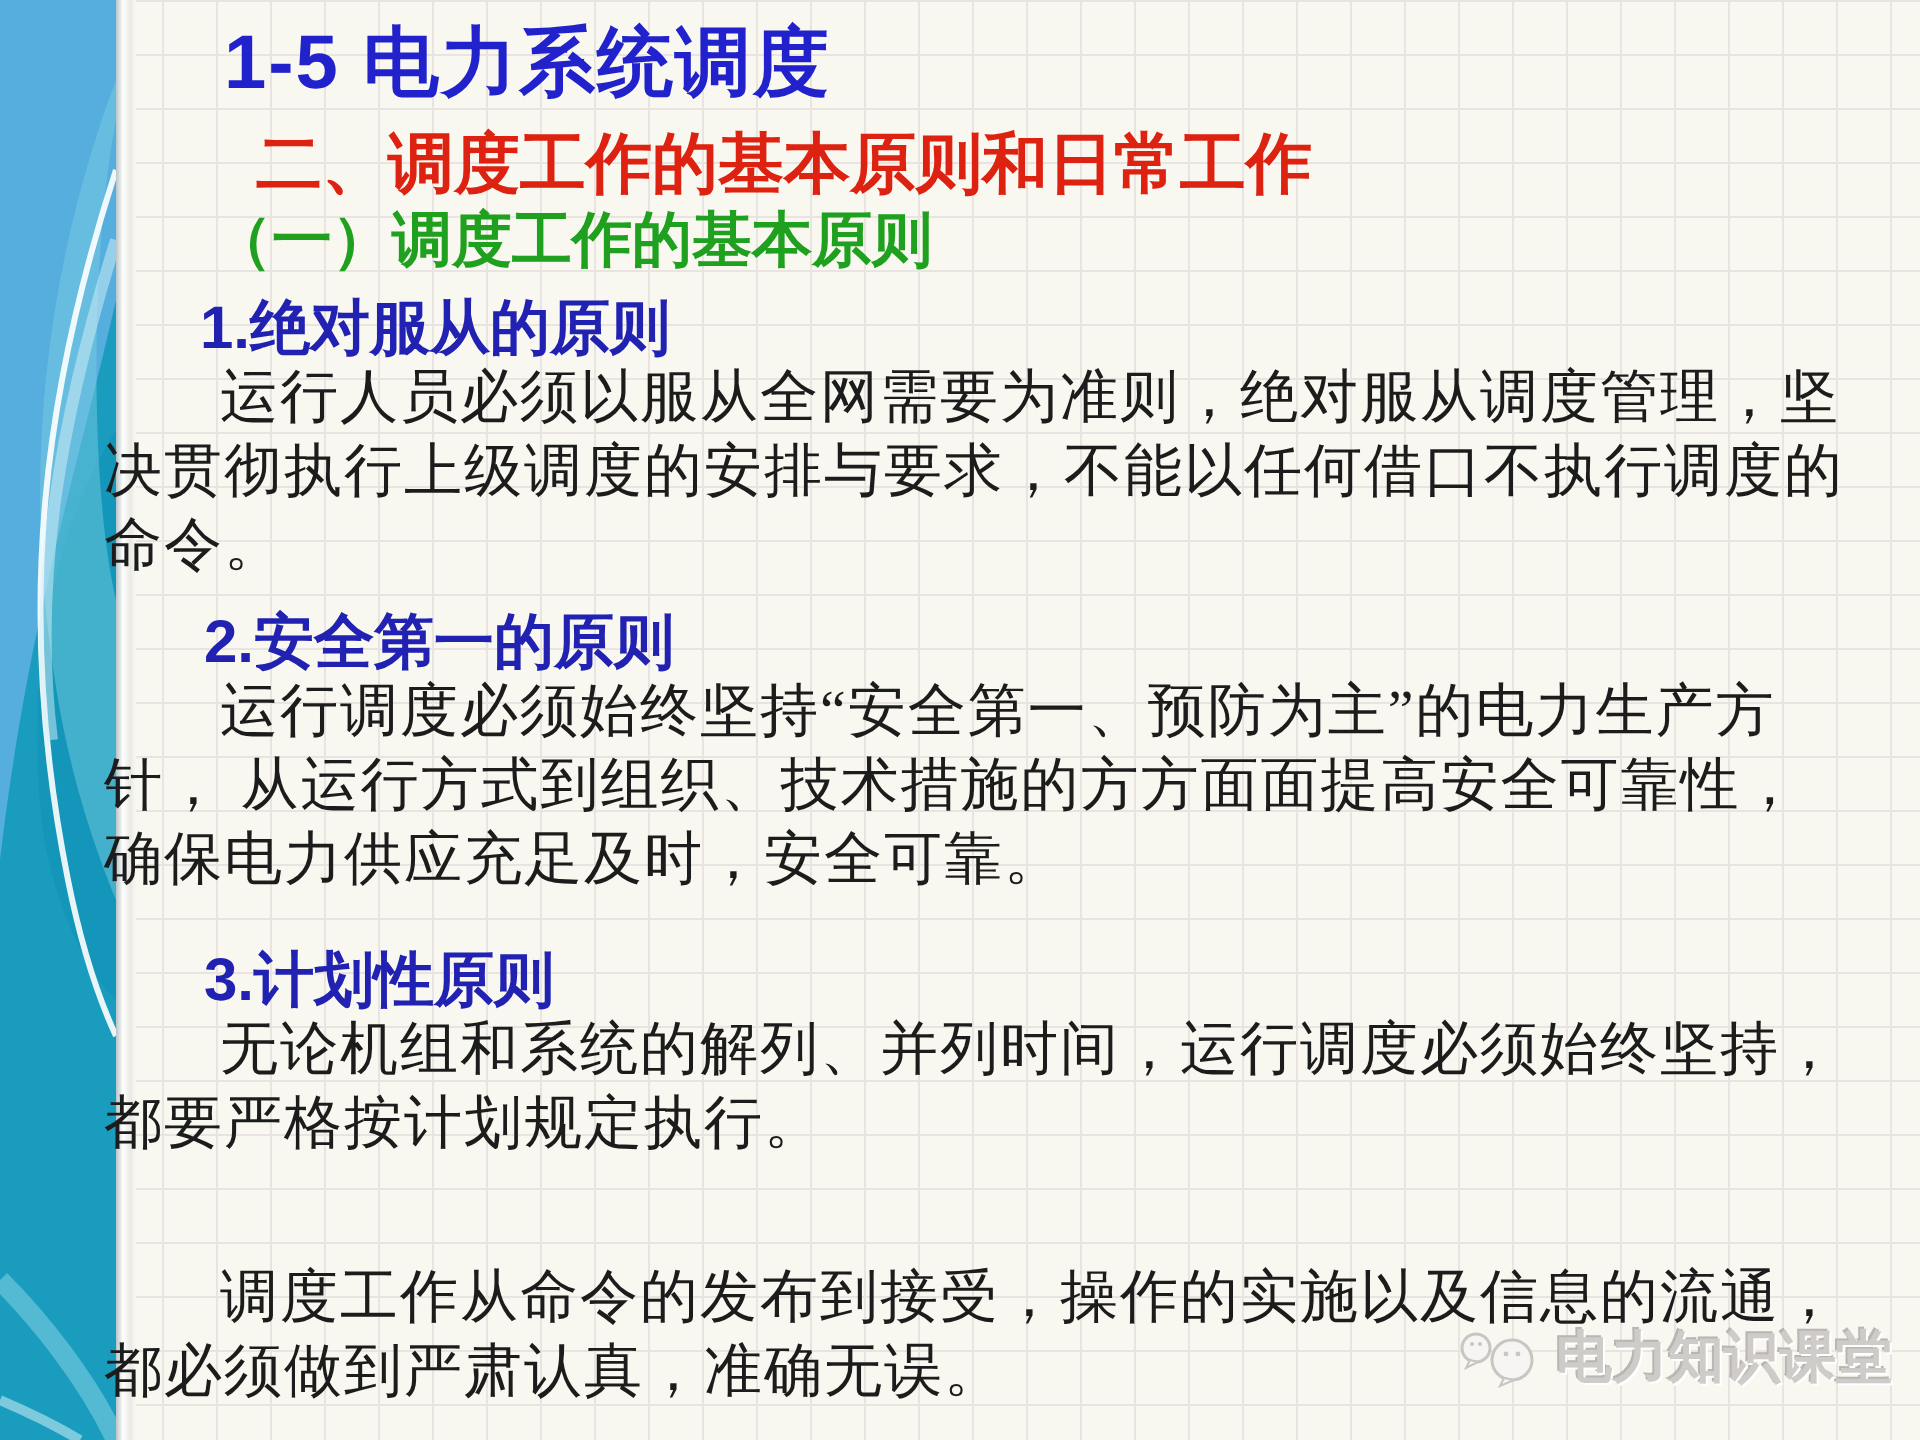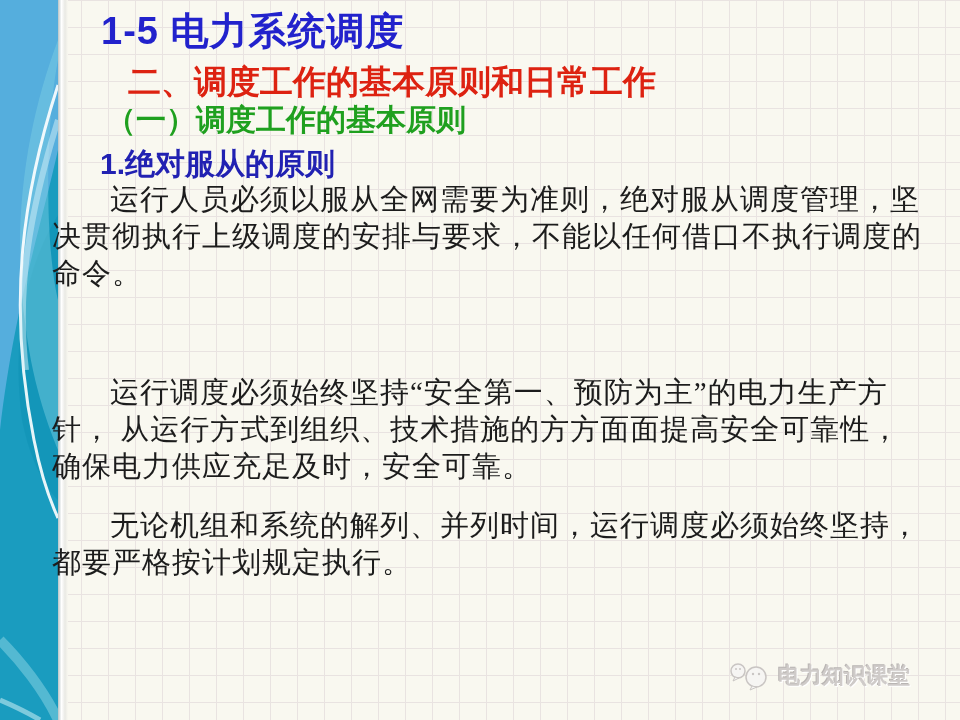--- a/index.html
+++ b/index.html
@@ -29,21 +29,21 @@
   }
   .paper-edge {
     position: absolute;
     left: 58px; top: 0;
     width: 10px; height: 720px;
     background: linear-gradient(90deg, #b9c4c6 0%, #ffffff 35%, #e9e9e4 70%, #f9f8f0 100%);
   }
   
   .title {
     position: absolute;
-    left: 101px; top: 6px;
+    left: 112px; top: 6px;
     font-size: 38px;
     font-weight: bold;
     letter-spacing: 1px;
     white-space: nowrap;
   }
   .subtitle-red {
     position: absolute;
     left: 128px; top: 60px;
     font-size: 33px;
     font-weight: bold;
@@ -69,35 +69,35 @@
     width: 878px;
     font-size: 29px;
     line-height: 37px;
     text-indent: 2em;
     font-family: Liberation Serif, serif;
     letter-spacing: 1px;
   }
   #sec1-heading { left: 76px; top: 144px; }
   #sec1-body    { top: 181px; }
   #sec2-heading { left: 78px; top: 301px; }
-  #sec2-body    { top: 338px; margin-top: 36px; }
+  #sec2-body    { top: 338px; }
   #sec3-heading { left: 78px; top: 470px; }
   #sec3-body    { top: 507px; }
   #sec4-heading { left: 86px; top: 596px; }
   #sec4-body    { top: 631px; }
   
   .watermark {
     position: absolute;
     left: 728px; top: 660px;
     display: flex;
     align-items: center;
     gap: 6px;
   }
   .watermark-text {
-    font-size: 22px;
+    font-size: 28px;
     font-weight: bold;
     color: #cfcbc9;
     text-shadow: 1px 1px 0 #ffffff, -1px -1px 0 #b9b5b3;
     white-space: nowrap;
   }
 </style>
 </head>
 <body>
 
 <div class="slide">
@@ -121,24 +121,27 @@
   </div>
   <div class="paper-edge"></div>
 
   <div class="title" style="color: rgb(34, 34, 204);">1-5 电力系统调度</div>
   <div class="subtitle-red" style="color: rgb(221, 34, 17);">二、调度工作的基本原则和日常工作</div>
   <div class="subtitle-green" style="color: rgb(31, 160, 31);">（一）调度工作的基本原则</div>
 
   <div id="sec1-heading" class="sec-heading" style="color: rgb(33, 33, 178);">1.绝对服从的原则</div>
   <div id="sec1-body" class="sec-body" style="color: rgb(28, 28, 28);">运行人员必须以服从全网需要为准则，绝对服从调度管理，坚决贯彻执行上级调度的安排与要求，不能以任何借口不执行调度的命令。</div>
 
+  <div id="sec2-heading" class="sec-heading" style="color: rgb(33, 33, 178);">2.安全第一的原则</div>
   <div id="sec2-body" class="sec-body" style="color: rgb(28, 28, 28);">运行调度必须始终坚持“安全第一、预防为主”的电力生产方针， 从运行方式到组织、技术措施的方方面面提高安全可靠性，确保电力供应充足及时，安全可靠。</div>
 
+  <div id="sec3-heading" class="sec-heading" style="color: rgb(33, 33, 178);">3.计划性原则</div>
   <div id="sec3-body" class="sec-body" style="color: rgb(28, 28, 28);">无论机组和系统的解列、并列时间，运行调度必须始终坚持，都要严格按计划规定执行。</div>
 
+  <div id="sec4-body" class="sec-body" style="color: rgb(28, 28, 28);">调度工作从命令的发布到接受，操作的实施以及信息的流通，都必须做到严肃认真，准确无误。</div>
 
   <div class="watermark">
     <svg width="44" height="32" viewBox="0 0 44 32" xmlns="http://www.w3.org/2000/svg">
       <circle cx="10" cy="11" r="7" fill="#f6f5f3" stroke="#c9c5c3" stroke-width="1.5"></circle>
       <path d="M7,17 L5,21 L11,18 Z" fill="#f6f5f3" stroke="#c9c5c3" stroke-width="1"></path>
       <circle cx="8" cy="9" r="1" fill="#c9c5c3"></circle>
       <circle cx="12" cy="9" r="1" fill="#c9c5c3"></circle>
       <circle cx="28" cy="17" r="10" fill="#f6f5f3" stroke="#c9c5c3" stroke-width="1.5"></circle>
       <path d="M24,26 L22,30 L29,27 Z" fill="#f6f5f3" stroke="#c9c5c3" stroke-width="1"></path>
       <circle cx="25" cy="14" r="1.2" fill="#c9c5c3"></circle>

